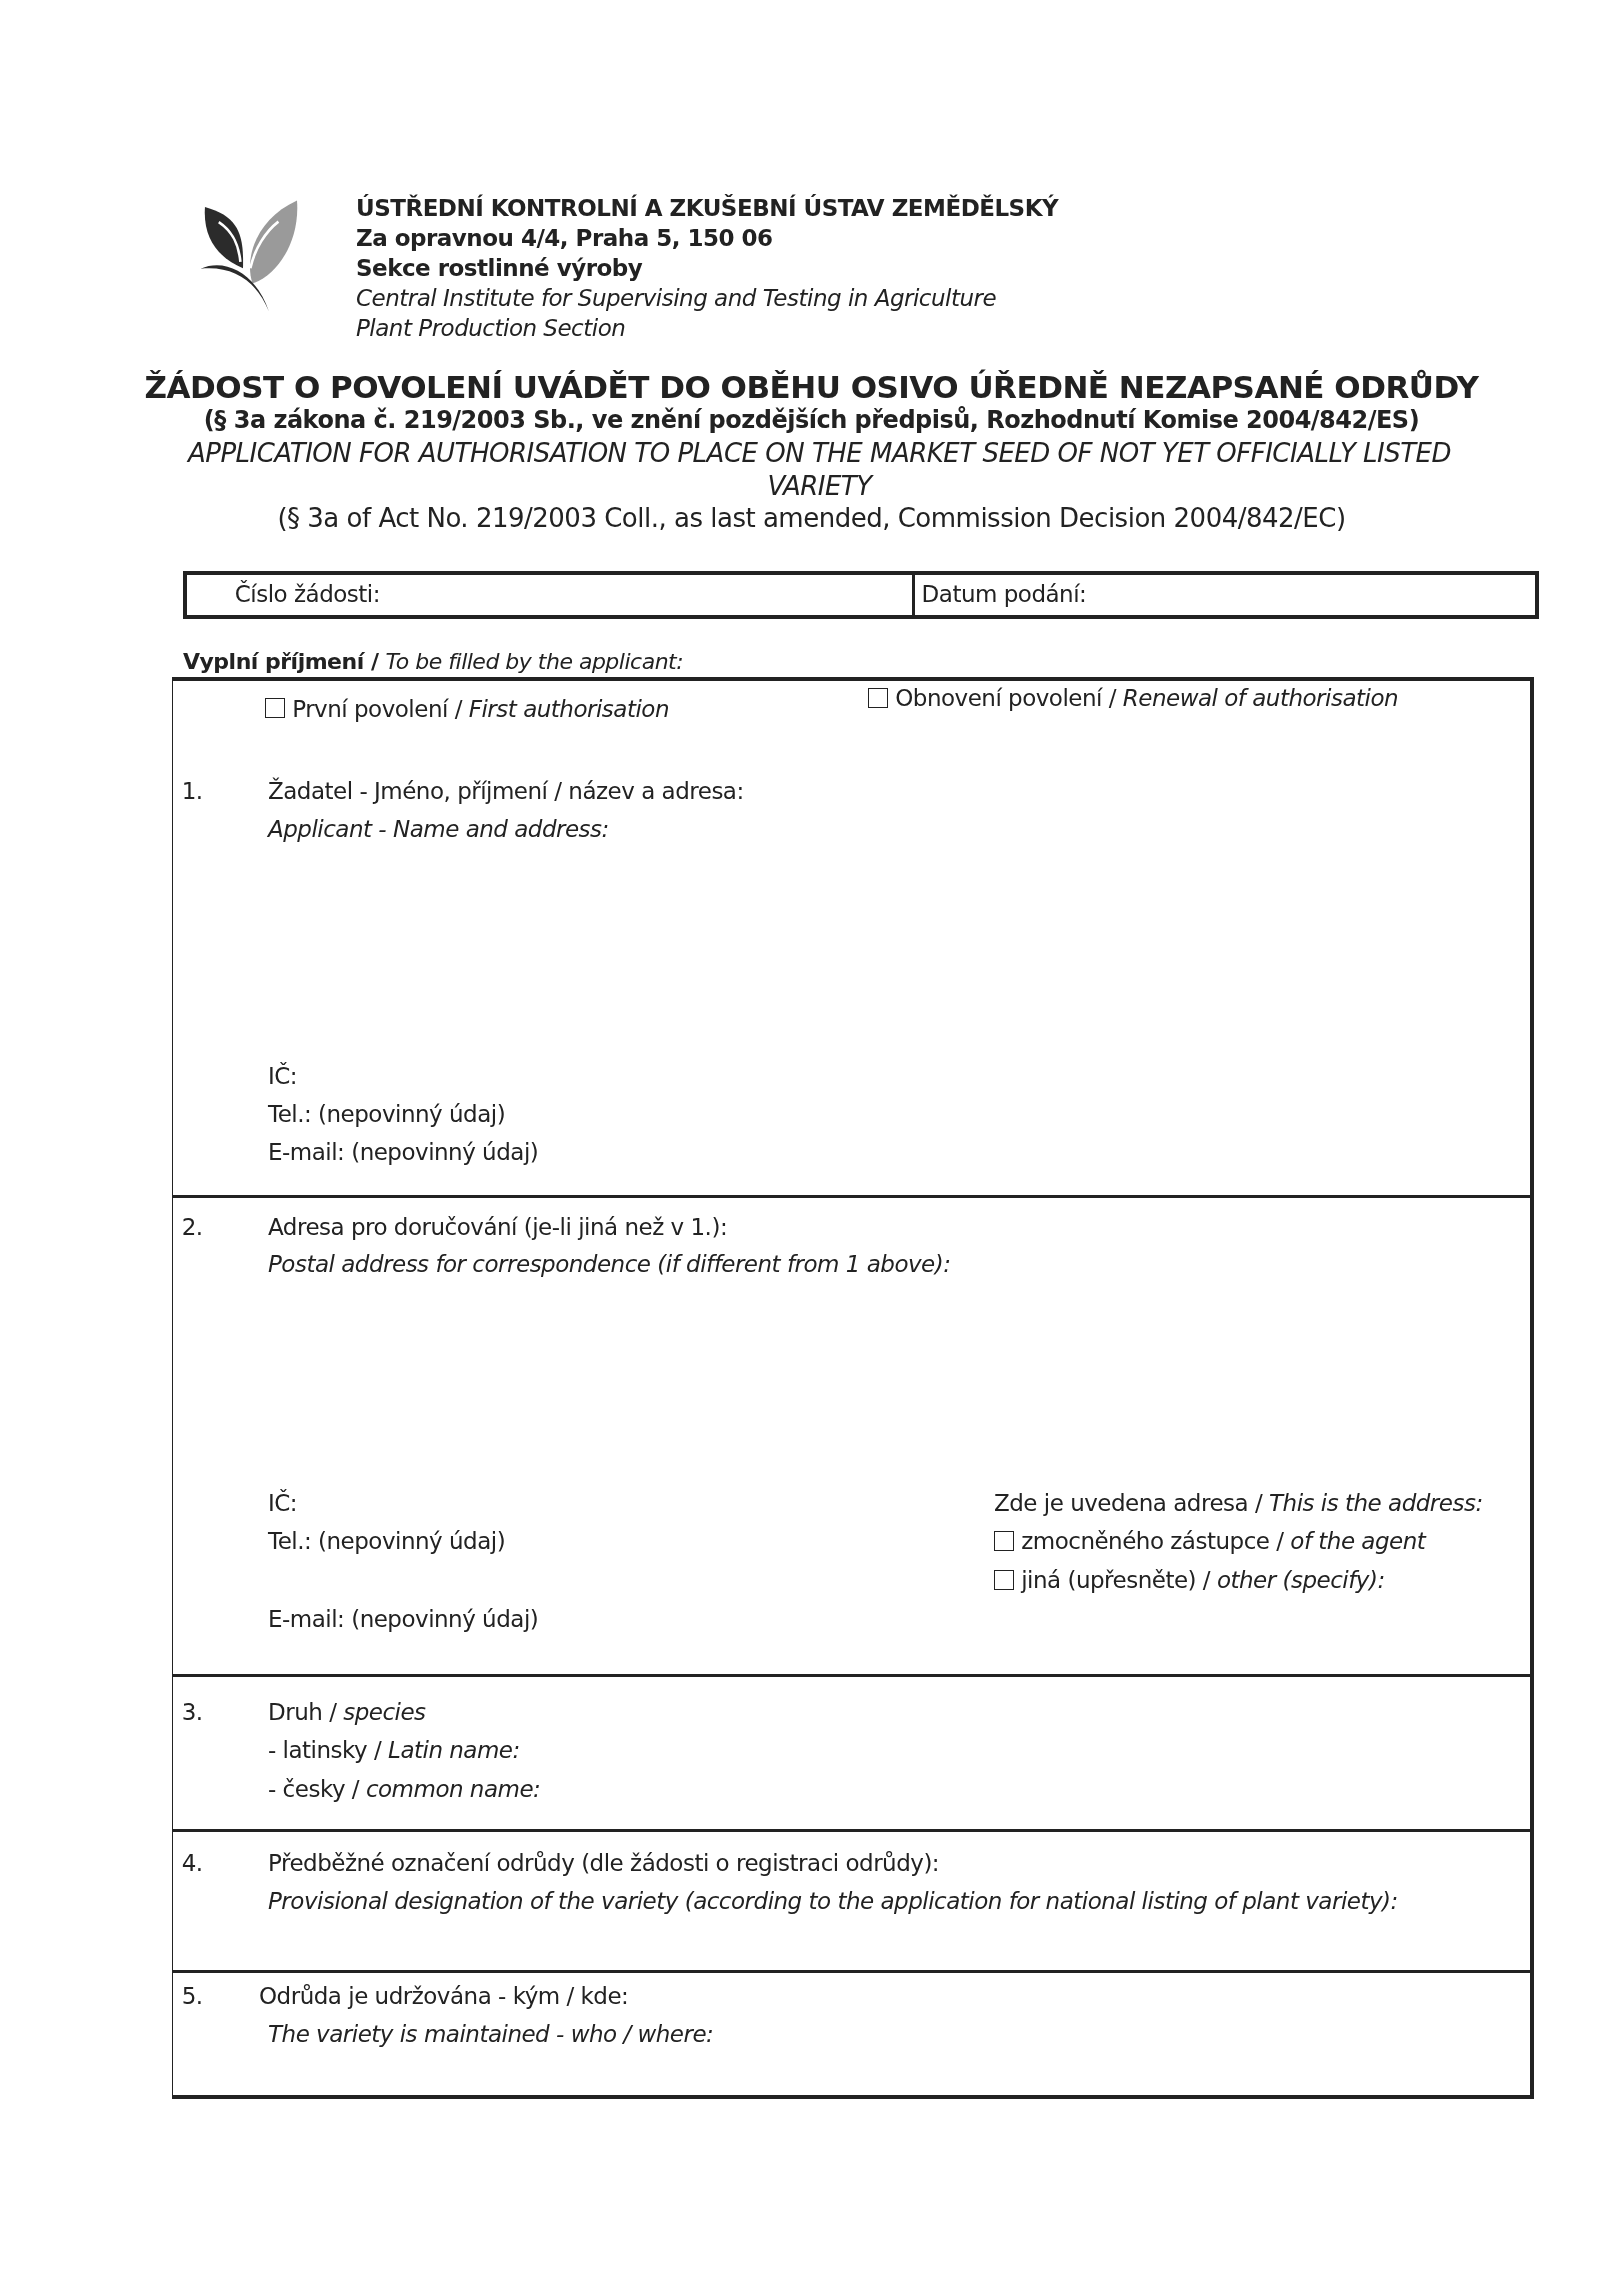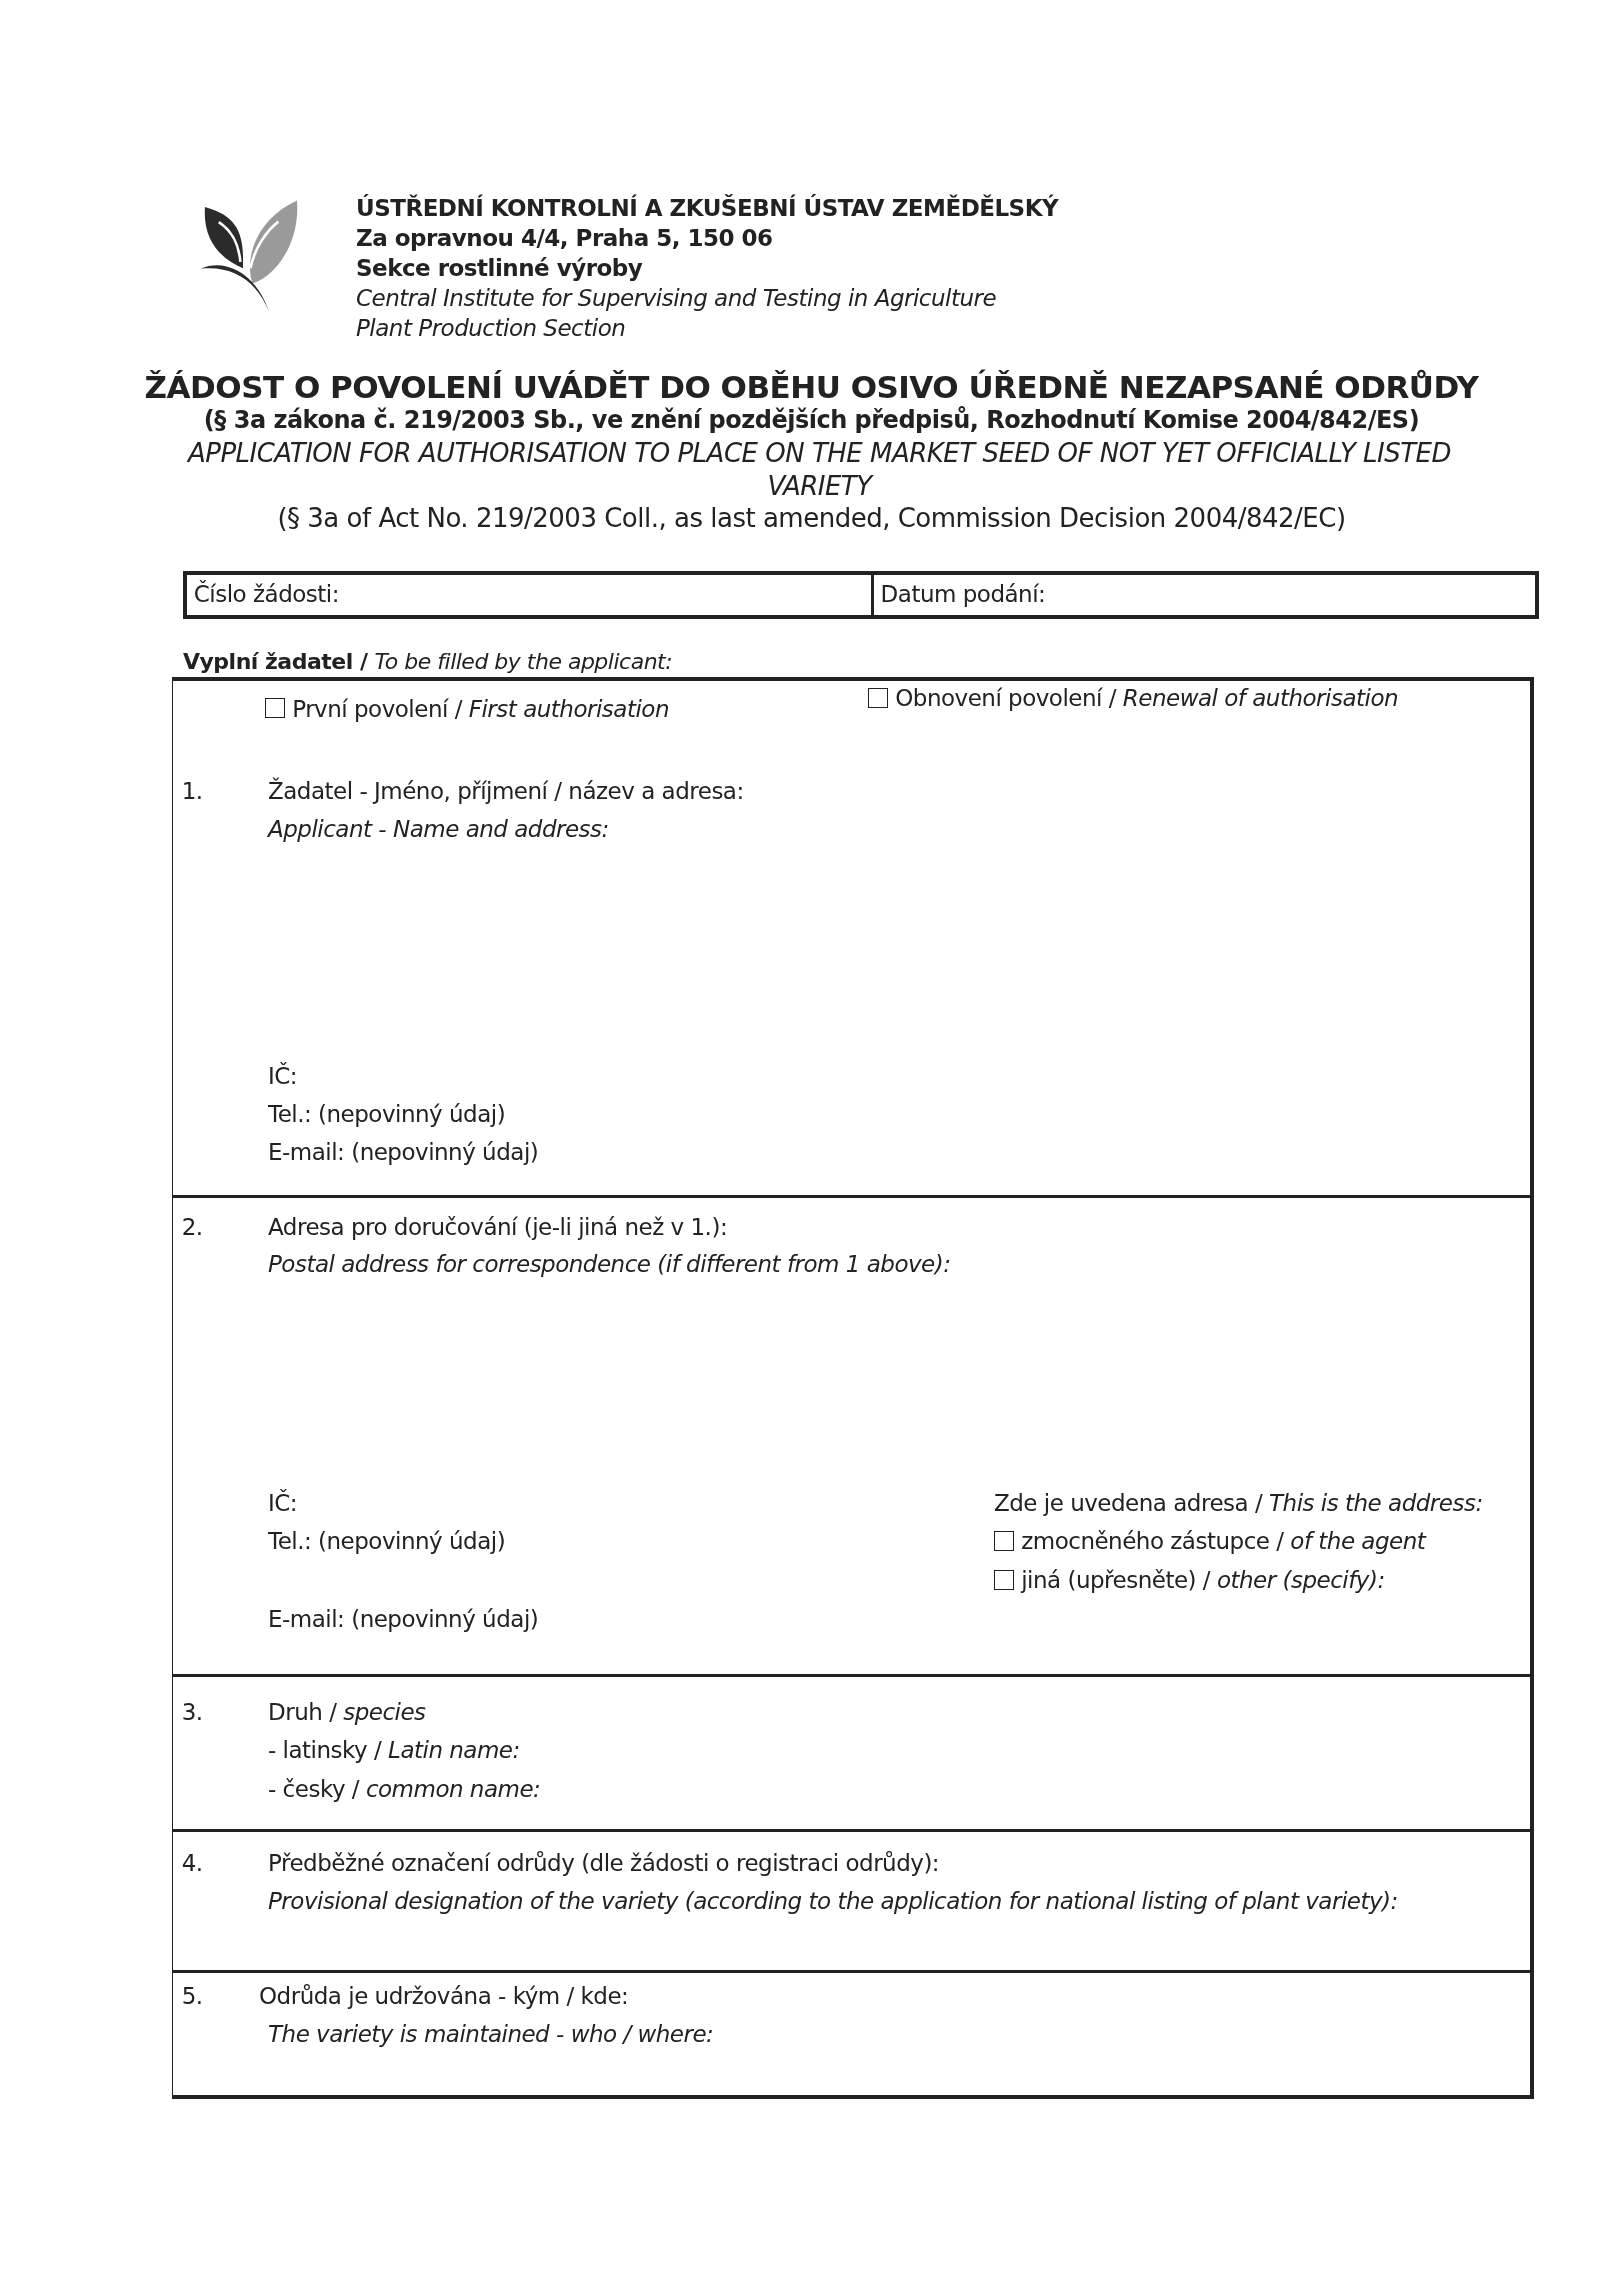--- a/index.html
+++ b/index.html
@@ -9,21 +9,21 @@
   .org { left:356px; top:193px; font-size:23px; line-height:30px; }
   .org .b { font-weight:bold; letter-spacing:-0.5px; }
   .org .i { font-style:italic; letter-spacing:-0.5px; }
   .title { left:0; width:1623px; text-align:center; }
   .t1 { top:369px; font-size:31px; font-weight:bold; letter-spacing:-0.5px; }
   .t2 { top:406px; font-size:24px; font-weight:bold; letter-spacing:-0.5px; }
   .t3 { top:437px; font-size:26px; font-style:italic; line-height:33px; letter-spacing:-0.5px;padding-left:8px; }
   .t4 { top:503px; font-size:26px; letter-spacing:-0.5px; }
   .topbox { left:183px; top:571px; width:1348px; height:40px; border:4.4px solid #222; display:flex; }
   .topbox .cell { height:40px; font-size:23px; line-height:38px; padding-left:6.8px; letter-spacing:-0.5px; }
-  .topbox .c1 { width:677px; border-right:3.9px solid #222; }
+  .topbox .c1 { width:677px; border-right:3.9px solid #222;margin-left:41px; }
   .fill-label { left:183px; top:649px; font-size:22px; letter-spacing:-0.5px; }
   .fill-label .b { font-weight:bold; }
   .fill-label .i { font-style:italic; }
   .frame { left:172px; top:677px; width:1357px; height:1414px; border:4.4px solid #222; border-left-width:1.9px; }
   .sec { position:absolute; left:0; width:1357px; border-bottom:3.9px solid #222; }
   .txt { position:absolute; font-size:23px; white-space:nowrap; letter-spacing:-0.5px; }
   .it { font-style:italic; }
   .cb { display:inline-block; width:20.4px; height:20.4px; border:1.9px solid #222; box-sizing:border-box; vertical-align:-1.9px; margin-right:6.8px; background:#fff; cursor:pointer; }
 </style>
 </head>
@@ -58,21 +58,21 @@
 <div class="abs topbox">
   <div class="cell c1">
     <span>Číslo žádosti:</span>
   </div>
   <div class="cell">
     <span>Datum podání:</span>
   </div>
 </div>
 
 <div class="abs fill-label">
-  <span class="b">Vyplní žadatel</span><span class="b"> / </span><span class="i">To be filled by the applicant:</span>
+  <span class="b">Vyplní příjmení</span><span class="b"> / </span><span class="i">To be filled by the applicant:</span>
 </div>
 
 <div class="abs frame">
 
   <div class="sec" style="top:0; height:514px;">
     <div class="txt" style="left:92px; top:14.6px;">
       <span class="cb"></span><span>První povolení</span><span> / </span><span class="it">First authorisation</span>
     </div>
     <div class="txt" style="left:695px; top:4px;">
       <span class="cb"></span><span>Obnovení povolení</span><span> / </span><span class="it">Renewal of authorisation</span>

